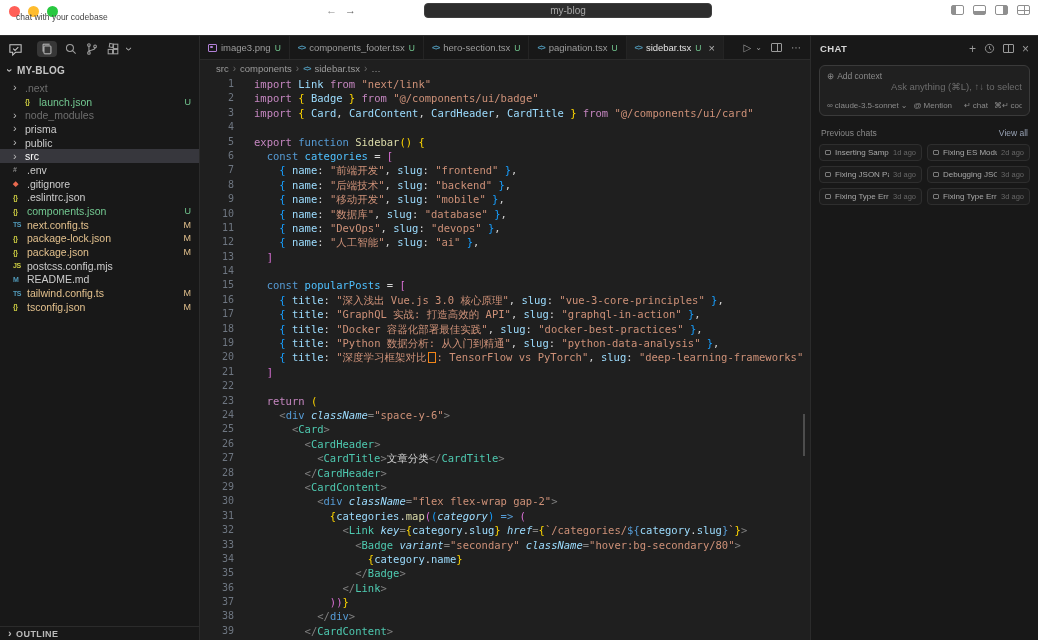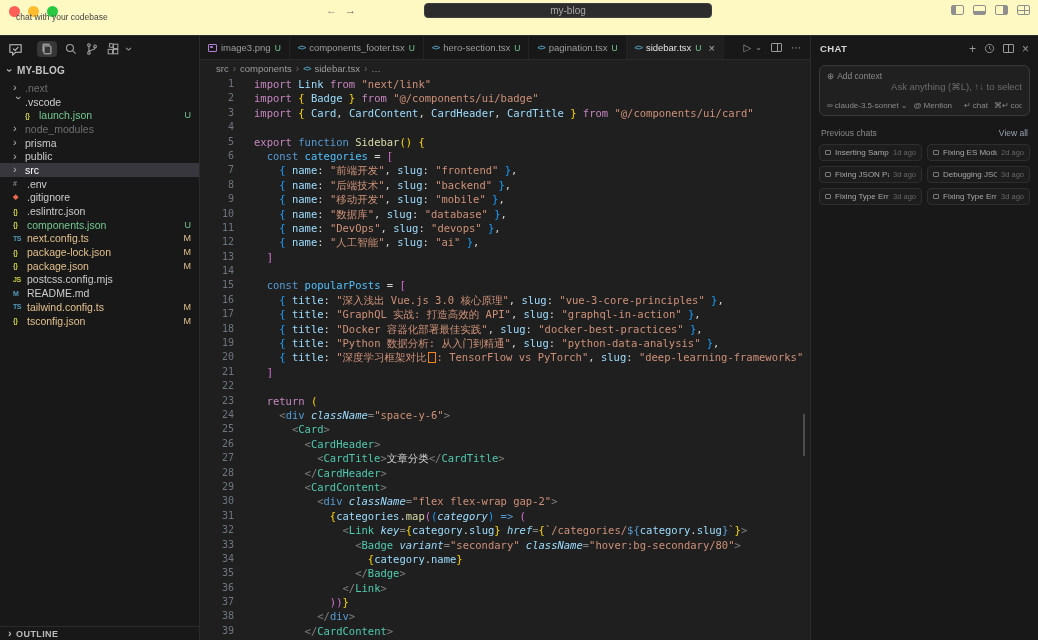--- a/index.html
+++ b/index.html
@@ -1,21 +1,21 @@
 <!DOCTYPE html>
 <html><head>
 <meta charset="utf-8">
 <style>
   * { margin:0; padding:0; box-sizing:border-box; }
   html,body { width:1038px; height:640px; overflow:hidden; background:#1f1f1f;
     font-family:"Liberation Sans", sans-serif; color:#cccccc; }
   .window { width:1038px; height:640px; display:flex; flex-direction:column; }
 
   
-  .titlebar { position:relative; height:36px; background:#fef9c3; border-bottom:1px solid #2b2b2b; flex:none; }
+  .titlebar { position:relative; height:36px; background:#ffffff; border-bottom:1px solid #2b2b2b; flex:none; }
   .lights { position:absolute; left:9px; top:6px; display:flex; gap:8px; }
   .light { width:11px; height:11px; border-radius:50%; }
   .light.r{ background:#ff5f57; } .light.y{ background:#febc2e; } .light.g{ background:#28c840; }
   .hint { position:absolute; left:16px; top:12px; font-size:8.5px; color:#454545; white-space:nowrap; z-index:3; }
   .nav-arrows { position:absolute; left:326px; top:4px; display:flex; gap:8px; color:#8a8a8a; font-size:11px; line-height:1.2; }
   .nav-arrows .fwd { color:#5c5c5c; }
   .pill { position:absolute; left:424px; top:3px; width:288px; height:15px; background:#2d2d2d;
     border:1px solid #3e3e3e; border-radius:4px; display:flex; align-items:center; justify-content:center;
     font-size:10px; color:#a8a8a8; }
   .win-icons { position:absolute; right:8px; top:5px; display:flex; gap:9px; align-items:center; }
@@ -182,25 +182,20 @@
       </div>
       <div class="sb-project">
         <span class="chev open" style="transform:rotate(90deg);width:auto;">›</span>
         <span>MY-BLOG</span>
       </div>
       <div class="file-tree" id="file-tree">
           <div class="trow">
             <span class="tindent" style="width: 3px;"></span>
             <span class="chev">›</span>
             <span class="fname dim">.next</span>
-          </div>
-          <div class="trow">
-            <span class="tindent" style="width: 3px;"></span>
-            <span class="chev open">›</span>
-            <span class="fname">.vscode</span>
           </div>
           <div class="trow">
             <span class="tindent" style="width: 15px;"></span>
             <span class="ficon" style="color: rgb(203, 203, 65);">{}</span>
             <span class="fname gu">launch.json</span>
             <span class="gbadge gu">U</span>
           </div>
           <div class="trow">
             <span class="tindent" style="width: 3px;"></span>
             <span class="chev">›</span>

